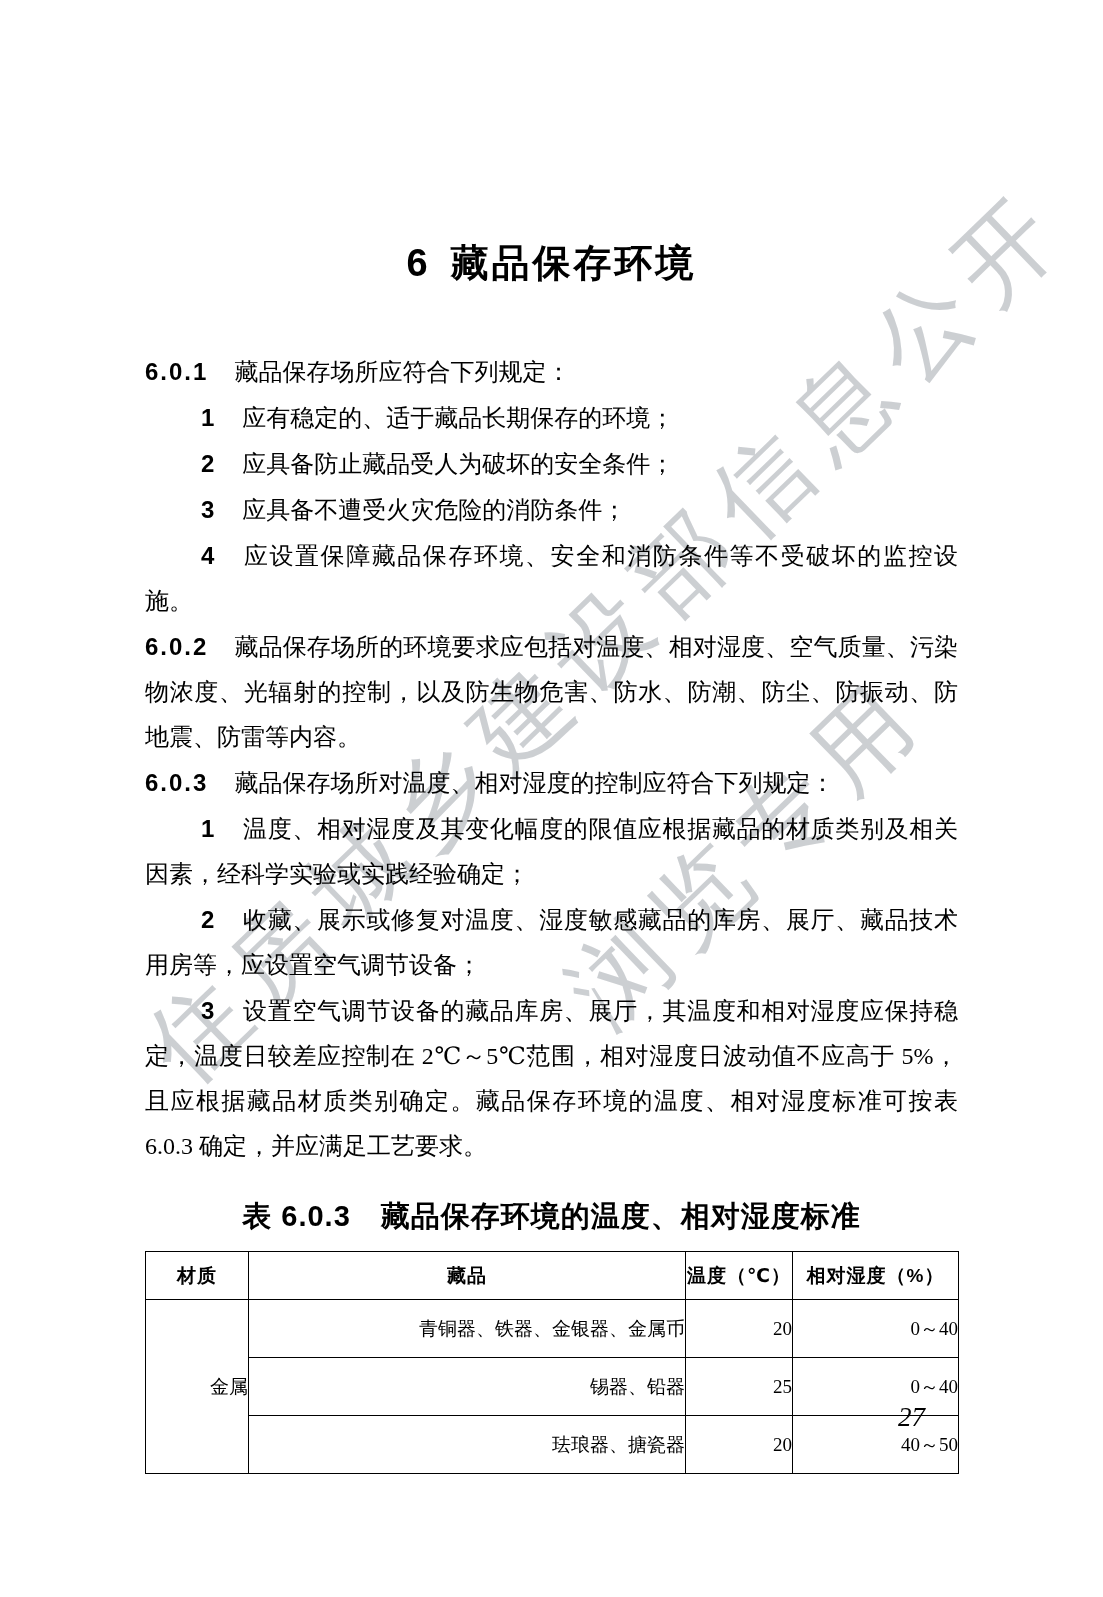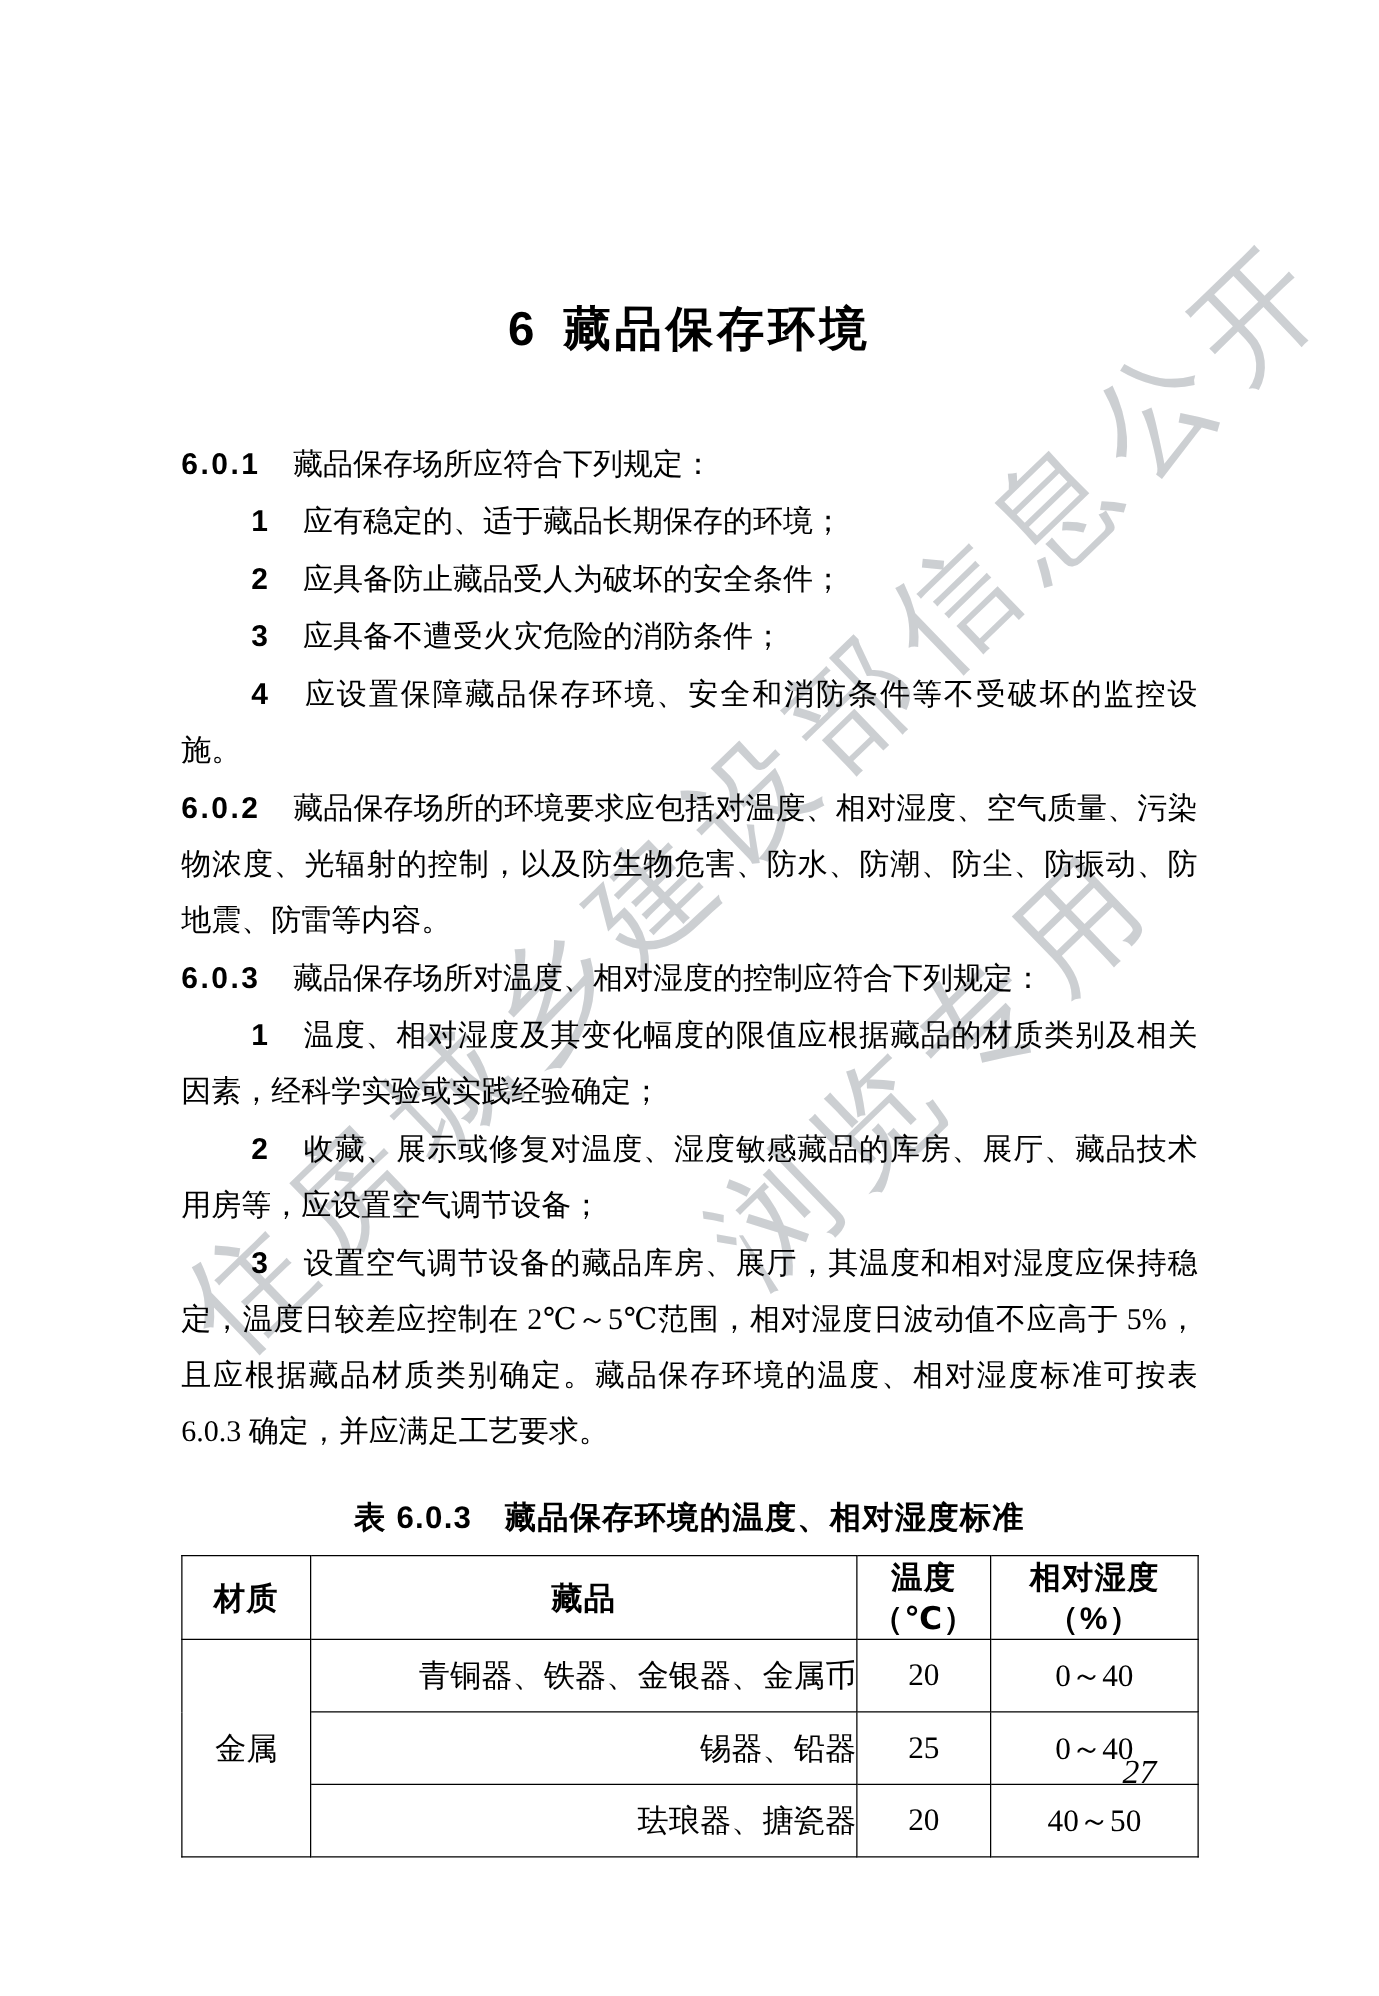--- a/index.html
+++ b/index.html
@@ -73,45 +73,45 @@
     .cnum {
       font-family: "Liberation Sans", "DejaVu Sans", sans-serif;
       font-weight: 700;
       letter-spacing: 2px;
       margin-right: 26px;
     }
     
     .table-caption {
       font-family: "Liberation Sans", "DejaVu Sans", sans-serif;
       font-weight: 700;
-      font-size: 25px;
+      font-size: 29px;
       text-align: center;
       margin: 28px 0 14px 0;
       letter-spacing: 1px;
     }
     table.std {
       width: 100%;
       border-collapse: collapse;
       table-layout: fixed;
-      font-size: 25px;
+      font-size: 19px;
     }
     table.std th, table.std td {
       border: 1.5px solid #000;
       padding: 0;
     }
     table.std th {
       font-family: "Liberation Sans", "DejaVu Sans", sans-serif;
       font-weight: 700;
       height: 47px;
       text-align: center;
       letter-spacing: 1px;
     }
     table.std td {
       height: 57px;
-      text-align: center;
+      text-align: right;
     }
     table.std td.cell-item {
       text-align: right;
       padding-left: 22px;
     }
     
     .page-number {
       position: absolute;
       z-index: 1;
       right: 178px;

